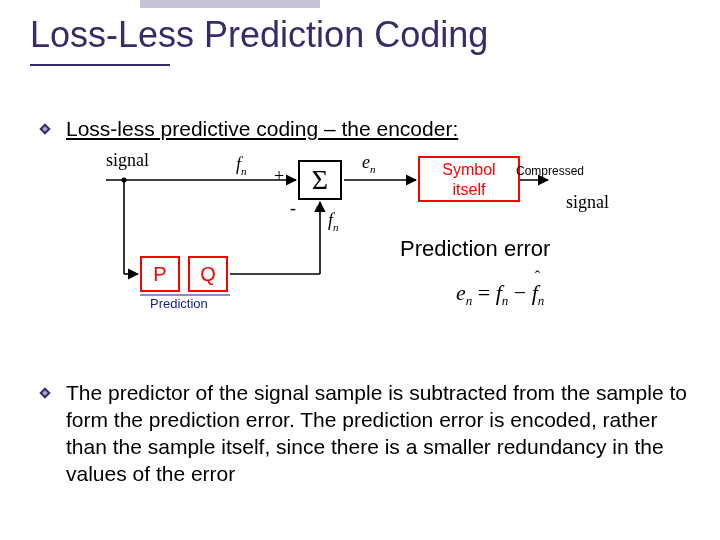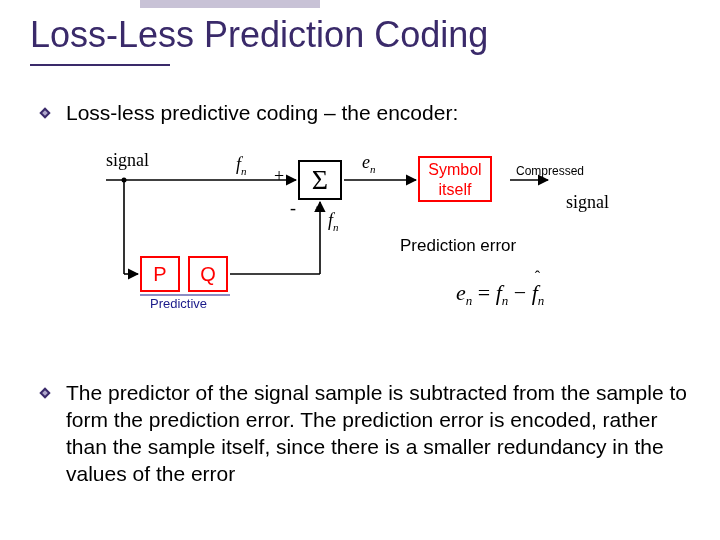--- a/index.html
+++ b/index.html
@@ -19,21 +19,21 @@
     font-size: 36px; color: #3a2a6a; font-weight: 400;
   }
   .title-underline {
     position: absolute; left: 30px; top: 64px; width: 140px; height: 2px;
     background: #3a2a6a;
   }
   .bullet-block {
     position: absolute; left: 38px; right: 30px;
     font-size: 21px; color: #000; line-height: 1.28;
   }
-  .bullet-block.first { top: 100px; }
+  .bullet-block.first { top: 116px; text-decoration: underline; }
   .bullet-block.second { top: 380px; }
   .bullet-icon {
     position: absolute; left: 0; top: 6px;
   }
   .bullet-text { margin-left: 28px; }
   
   .diagram {
     position: absolute; left: 56px; top: 148px;
     width: 600px; height: 188px;
     background: #fff;
@@ -42,40 +42,40 @@
     position: absolute; font-family: "Times New Roman", serif;
     font-size: 18px; color: #000;
   }
   .sigma-box {
     position: absolute; left: 242px; top: 12px; width: 44px; height: 40px;
     border: 2px solid #000; background: #fff;
     text-align: center; line-height: 36px;
     font-family: "Times New Roman", serif; font-size: 28px;
   }
   .sym-box {
-    position: absolute; left: 362px; top: 8px; width: 74px; height: 46px;
+    position: absolute; left: 362px; top: 8px; width: 102px; height: 46px;
     border: 2px solid #f00; color: #f00; background: #fff;
     text-align: center; font-size: 16px; line-height: 20px;
     padding-top: 2px; font-family: Verdana, sans-serif;
   }
   .p-box, .q-box {
     position: absolute; top: 108px; width: 40px; height: 36px;
     border: 2px solid #f00; color: #f00; background: #fff;
     text-align: center; line-height: 32px; font-size: 20px;
     font-family: Verdana, sans-serif;
   }
   .p-box { left: 84px; }
   .q-box { left: 132px; }
   .predictor-lbl {
     position: absolute; left: 94px; top: 148px;
     font-size: 13px; color: #1a1a8a; font-family: Verdana, sans-serif;
   }
   .prederr-lbl {
     position: absolute; left: 344px; top: 88px;
-    font-size: 17px; color: #000; font-family: Verdana, sans-serif;
+    font-size: 22px; color: #000; font-family: Verdana, sans-serif;
   }
   svg.wires { position: absolute; left: 0; top: 0; width: 600px; height: 188px; }
   .eq {
     position: absolute; left: 400px; top: 132px;
     font-family: "Times New Roman", serif; font-style: italic;
     font-size: 22px; color: #000;
   }
   .eq .sub { font-size: 13px; vertical-align: sub; font-style: italic; }
   .eq .hatwrap { position: relative; display: inline-block; }
   .eq .hat {
@@ -146,21 +146,21 @@
 
   <span class="d-label" style="left:460px; top:16px; font-family:Verdana,sans-serif; font-size:12px;">Compressed</span>
   <span class="d-label" style="left:510px; top:44px;">signal</span>
 
   <span class="d-label" style="left:272px; top:62px; font-style:italic;">
     <span>f</span><sub style="font-size:11px;">n</sub>
   </span>
 
   <div class="p-box">P</div>
   <div class="q-box">Q</div>
-  <div class="predictor-lbl">Predictive</div>
+  <div class="predictor-lbl">Prediction</div>
   <div class="prederr-lbl">Prediction error</div>
 
   <div class="eq">
     <span>e</span><span class="sub">n</span><span style="font-style:normal;"> = </span><span>f</span><span class="sub">n</span><span style="font-style:normal;"> − </span><span class="hatwrap"><span class="hat">ˆ</span><span>f</span></span><span class="sub">n</span>
   </div>
 </div>
 
 <div class="bullet-block second">
   <svg class="bullet-icon" width="14" height="14" viewBox="0 0 14 14">
     <rect x="3" y="3" width="8" height="8" transform="rotate(45 7 7)" fill="#3a2a6a"></rect>

